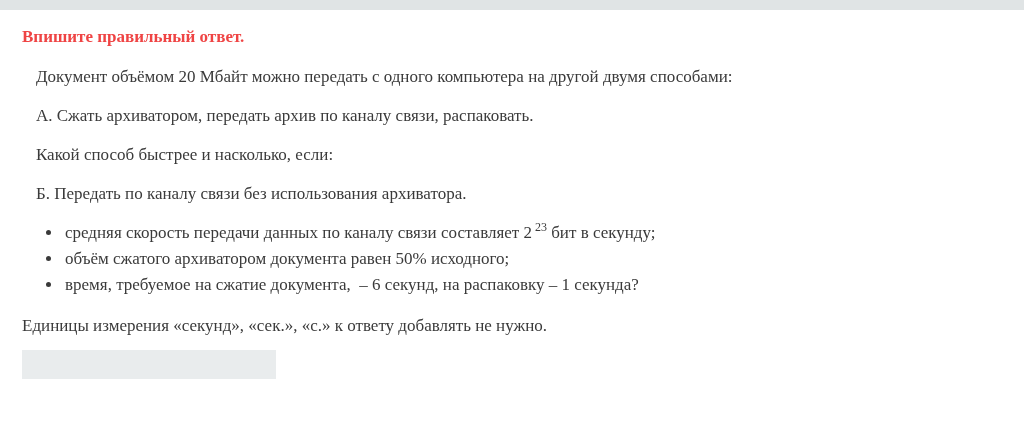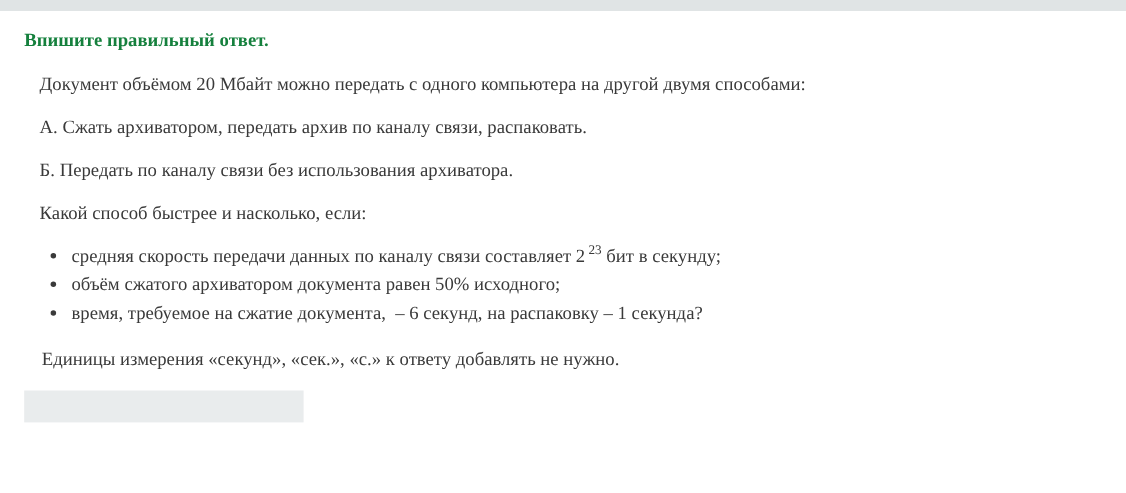--- a/index.html
+++ b/index.html
@@ -25,21 +25,21 @@
     background: #e0e4e5;
   }
   .content {
     padding: 17px 22px 0 22px;
   }
   .question-heading {
     font-size: 17px;
     font-weight: bold;
     line-height: 20px;
     margin: 0 0 17px 0;
-    color: #15803d;
+    color: #ef4444;
   }
   .intro p {
     margin: 14px;
     font-size: 17px;
     line-height: 25px;
   }
   ul.bullets {
     margin: 2px 0 15px 0;
     padding-left: 41px;
   }
@@ -60,21 +60,21 @@
     line-height: 25px;
     text-align: justify;
   }
   .example-note {
     margin: 0;
     font-size: 17px;
     line-height: 25px;
     font-style: italic;
   }
   .units-note {
-    margin: 16px;
+    margin: 0;
     font-size: 17px;
     line-height: 25px;
   }
   .answer-input {
     display: block;
     margin-top: 12px;
     width: 254px;
     height: 29px;
     background: #e9eced;
     border: none;
@@ -92,22 +92,22 @@
 
   <div class="top-bar"></div>
 
   <div class="content">
 
     <h2 class="question-heading">Впишите правильный ответ.</h2>
 
     <div class="intro">
       <p>Документ объёмом 20 Мбайт можно передать с одного компьютера на другой двумя способами:</p>
       <p>А. Сжать архиватором, передать архив по каналу связи, распаковать.</p>
+      <p>Какой способ быстрее и насколько, если:</p>
       <p>Б. Передать по каналу связи без использования архиватора.</p>
-      <p>Какой способ быстрее и насколько, если:</p>
     </div>
 
     <ul class="bullets">
       <li><span>средняя скорость передачи данных по каналу связи составляет 2</span><sup>23</sup><span> бит в секунду;</span></li>
       <li>объём сжатого архиватором документа равен 50% исходного;</li>
       <li>время, требуемое на сжатие документа,  – 6 секунд, на распаковку – 1 секунда?</li>
     </ul>
 
 
 

